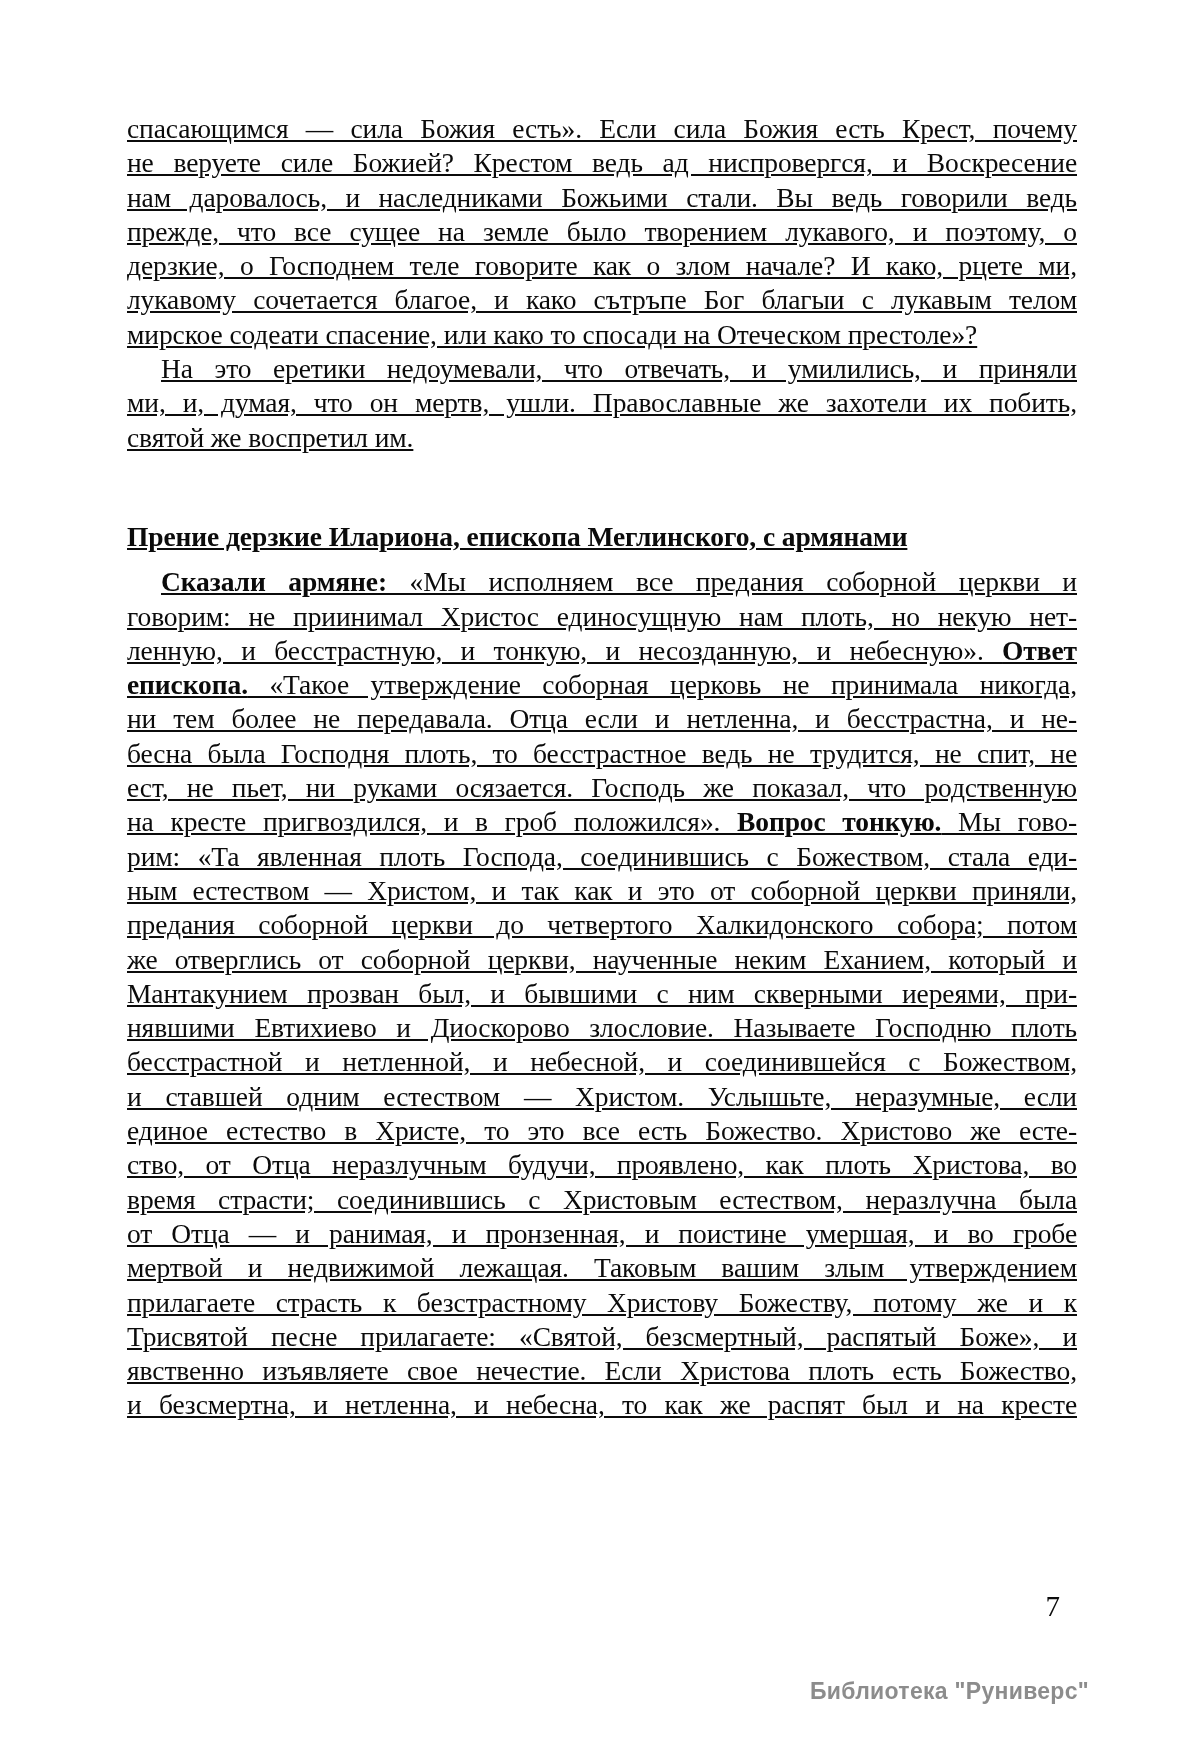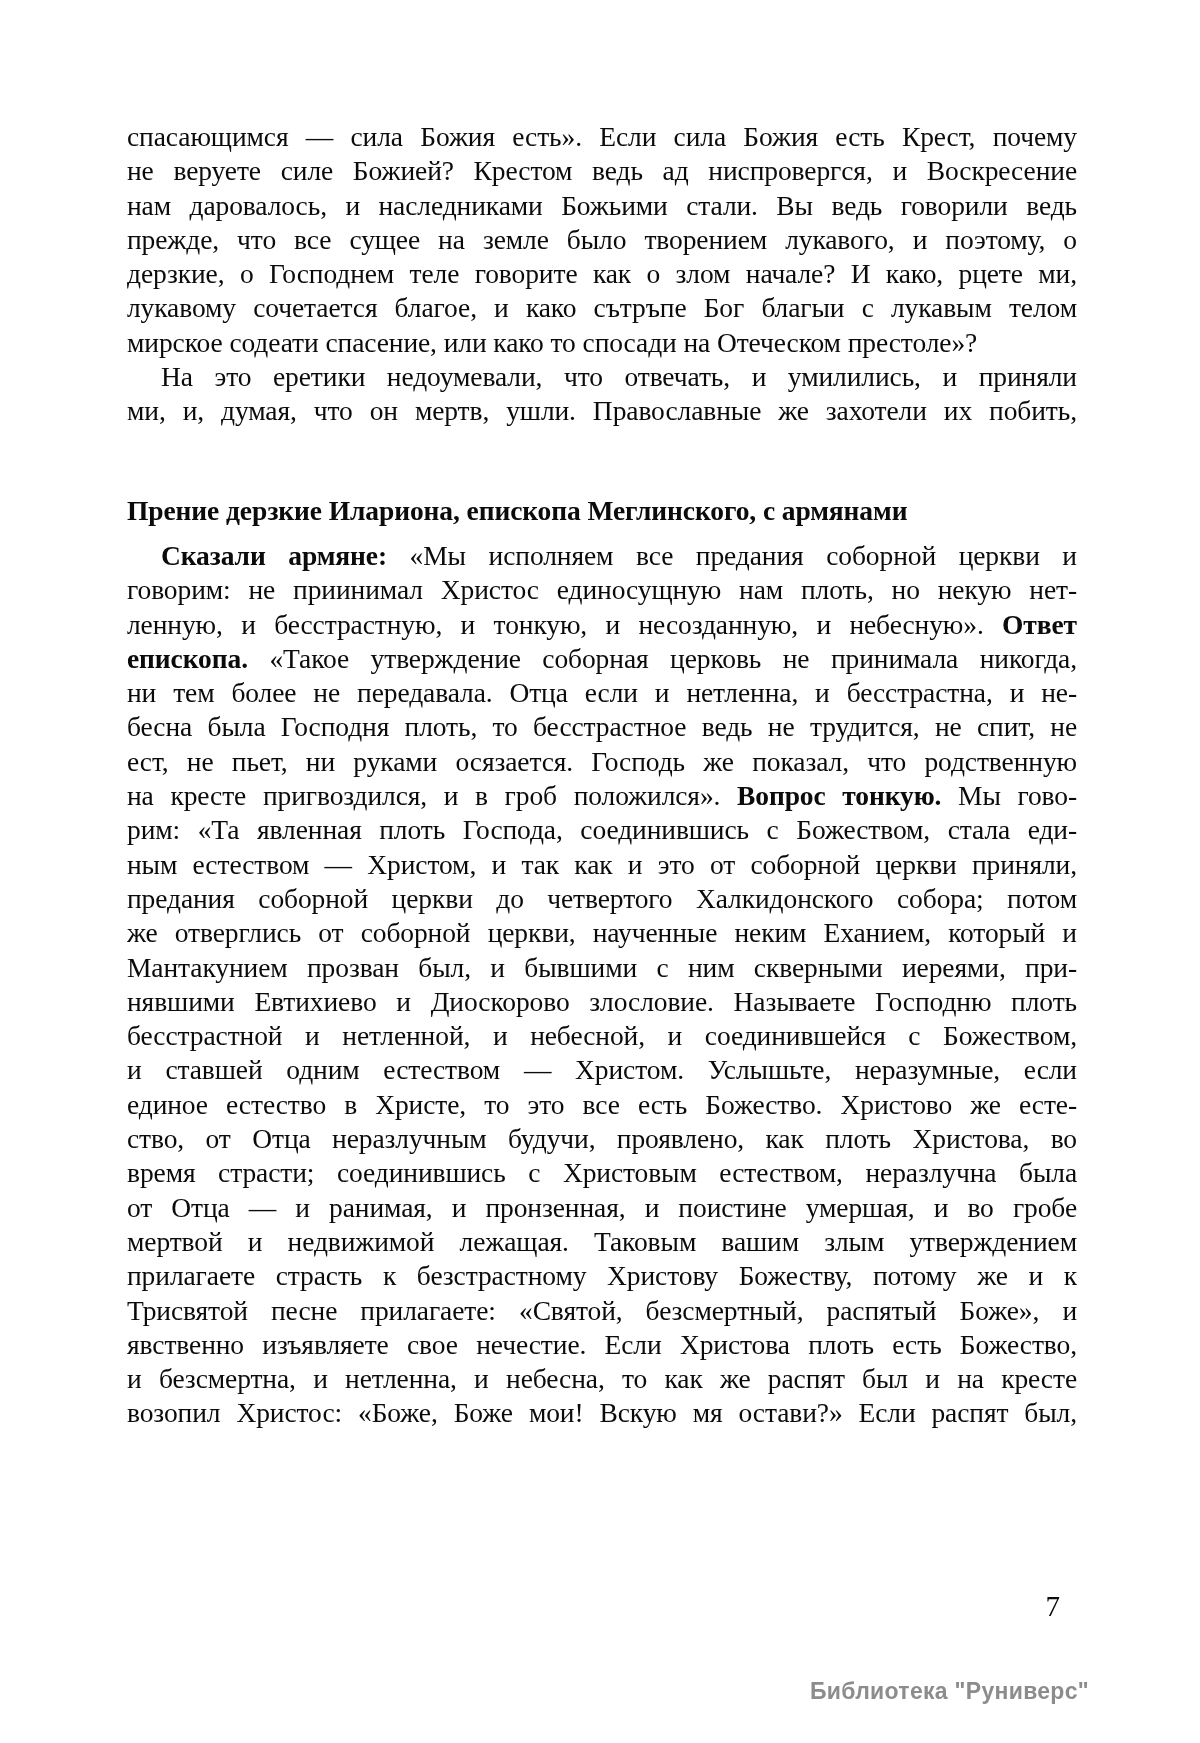--- a/index.html
+++ b/index.html
@@ -7,24 +7,25 @@
     width:1200px;height:1743px;
     background:#ffffff;
     position:relative;
     font-family:"Liberation Serif", serif;
     color:#0b0b0b;
     overflow:hidden;
   }
   .page{position:absolute;inset:0;background:#ffffff;}
   .text-column{
     position:absolute;
-    left:127px;top:120px;width:950px;
+    left:127px;top:112px;width:950px;
     font-size:27.5px;
     line-height:34.3px;
     letter-spacing:-0.1px;
+    text-decoration:underline;
   }
   .para{margin:0;}
   .line{
     text-align:justify;
     text-align-last:justify;
     text-justify:inter-word;
     height:34.3px;
     overflow:hidden;
     white-space:normal;
   }
@@ -65,20 +66,21 @@
         <div class="line"><span>не веруете силе Божией? Крестом ведь ад ниспровергся, и Воскресение</span></div>
         <div class="line"><span>нам даровалось, и наследниками Божьими стали. Вы ведь говорили ведь</span></div>
         <div class="line"><span>прежде, что все сущее на земле было творением лукавого, и поэтому, о</span></div>
         <div class="line"><span>дерзкие, о Господнем теле говорите как о злом начале? И како, рцете ми,</span></div>
         <div class="line"><span>лукавому сочетается благое, и како сътръпе Бог благыи с лукавым телом</span></div>
         <div class="line end"><span>мирское содеати спасение, или како то спосади на Отеческом престоле»?</span></div>
       </div>
       <div class="para indent">
         <div class="line"><span>На это еретики недоумевали, что отвечать, и умилились, и приняли</span></div>
         <div class="line"><span>ми, и, думая, что он мертв, ушли. Православные же захотели их побить,</span></div>
+        <div class="line end"><span>святой же воспретил им.</span></div>
       </div>
       <div class="heading">Прение дерзкие Илариона, епископа Меглинского, с армянами</div>
       <div class="para indent">
         <div class="line"><span class="b">Сказали армяне:</span><span> «Мы исполняем все предания соборной церкви и</span></div>
         <div class="line"><span>говорим: не приинимал Христос единосущную нам плоть, но некую нет-</span></div>
         <div class="line"><span>ленную, и бесстрастную, и тонкую, и несозданную, и небесную». </span><span class="b">Ответ</span></div>
         <div class="line"><span class="b">епископа.</span><span> «Такое утверждение соборная церковь не принимала никогда,</span></div>
         <div class="line"><span>ни тем более не передавала. Отца если и нетленна, и бесстрастна, и не-</span></div>
         <div class="line"><span>бесна была Господня плоть, то бесстрастное ведь не трудится, не спит, не</span></div>
         <div class="line"><span>ест, не пьет, ни руками осязается. Господь же показал, что родственную</span></div>
@@ -93,21 +95,20 @@
         <div class="line"><span>и ставшей одним естеством — Христом. Услышьте, неразумные, если</span></div>
         <div class="line"><span>единое естество в Христе, то это все есть Божество. Христово же есте-</span></div>
         <div class="line"><span>ство, от Отца неразлучным будучи, проявлено, как плоть Христова, во</span></div>
         <div class="line"><span>время страсти; соединившись с Христовым естеством, неразлучна была</span></div>
         <div class="line"><span>от Отца — и ранимая, и пронзенная, и поистине умершая, и во гробе</span></div>
         <div class="line"><span>мертвой и недвижимой лежащая. Таковым вашим злым утверждением</span></div>
         <div class="line"><span>прилагаете страсть к безстрастному Христову Божеству, потому же и к</span></div>
         <div class="line"><span>Трисвятой песне прилагаете: «Святой, безсмертный, распятый Боже», и</span></div>
         <div class="line"><span>явственно изъявляете свое нечестие. Если Христова плоть есть Божество,</span></div>
         <div class="line"><span>и безсмертна, и нетленна, и небесна, то как же распят был и на кресте</span></div>
-        <div class="line"><span>возопил Христос: «Боже, Боже мои! Вскую мя остави?» Если распят был,</span></div>
       </div>
     </div>
 
   <div class="page-number">7</div>
 
   <div class="watermark">Библиотека "Руниверс"</div>
 
 </div>
 
 </body></html>

